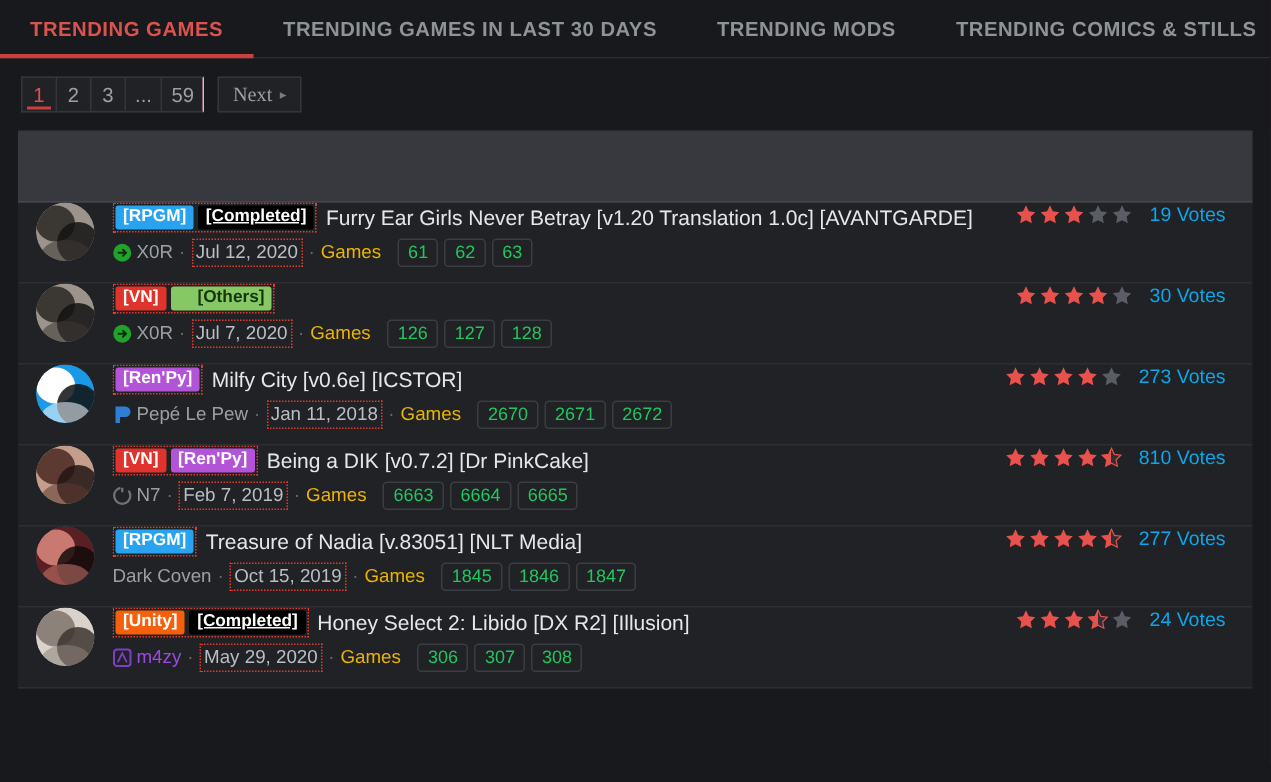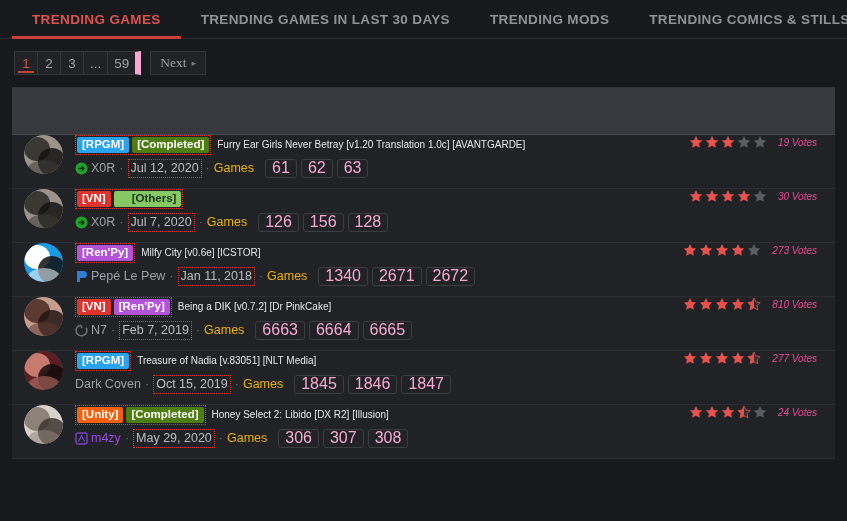--- a/index.html
+++ b/index.html
@@ -10,21 +10,20 @@
     color:#c8ccd1;
     -webkit-font-smoothing:antialiased;
   }
   
   .tabbar{
     position:relative;
     height:39px;
     background:#18191c;
     display:flex;
     align-items:center;
-    padding-left:12px;
     white-space:nowrap;
     overflow:hidden;
   }
   .tabbar::after{
     content:"";
     position:absolute;left:0;right:0;bottom:0;height:1px;
     background:#2d2f34;
   }
   .tab{
     font-size:13.5px;
@@ -59,21 +58,21 @@
     border:1px solid #34363b;
     border-right:none;
     background:#202225;
     color:#9aa0a6;
     font-size:13.5px;
     display:flex;align-items:center;justify-content:center;
     padding:0 6px;
     cursor:pointer;
     position:relative;
   }
-  .pg:last-child{border-right:6px solid #f9a8d4;}
+  .pg:last-child{border-right:1px solid #f9a8d4;}
   .pg.current{color:#d9534f;}
   .pg.current::after{
     content:"";position:absolute;left:3px;right:3px;bottom:1px;height:2px;background:#c9403c;
   }
   .pgnext{
     margin-left:9px;
     height:24px;box-sizing:border-box;
     border:1px solid #34363b;
     background:#202225;
     color:#9aa0a6;
@@ -130,27 +129,27 @@
     font-size:11.5px;
     font-weight:bold;
     color:#fff;
     padding:2px 5px 3px 5px;
     border-radius:2px;
     line-height:11px;
     display:inline-block;
     white-space:nowrap;
   }
   .tag.rpgm{background:#29a3ef;}
-  .tag.completed{background:#4d7c0f;}
+  .tag.completed{background:#000000;text-decoration:underline;}
   .tag.vn{background:#e0332c;}
   .tag.others{background:#86c964;color:#17350b;}
   .tag.renpy{background:#b253d8;}
   .tag.unity{background:#f4600c;}
   .ttl{
-    font-size:10px;
+    font-size:14px;
     color:#e4e7ea;
     margin-left:6px;
     overflow:hidden;text-overflow:ellipsis;
   }
   .metaline{
     display:flex;align-items:center;
     font-size:12.5px;
     color:#84888e;
     line-height:17px;
     white-space:nowrap;
@@ -166,43 +165,43 @@
   .datebox{
     border:1px dotted #e23b2e;
     padding:0 2px;
     color:#b9bec4;
   }
   .catlink{color:#eab308;}
   .counts{display:flex;align-items:center;margin-left:11px;}
   .cbox{
     border:1px solid #3a3d42;
     border-radius:3px;
-    color:#f9a8d4;
-    font-size:16px;
+    color:#22c55e;
+    font-size:12px;
     padding:1px 6px 2px 6px;
     margin-right:4px;
     line-height:14px;
     cursor:pointer;
   }
   .rating{
     flex:0 0 auto;
     display:flex;align-items:center;
     padding-right:12px;
     margin-left:10px;
   }
   .stars{display:flex;align-items:center;margin-right:9px;}
   .star{
     width:14px;height:14px;
     margin-right:2px;
     display:inline-block;
     position:relative;
     line-height:0;
   }
   .star svg{display:block;}
-  .votes{font-size:10px;color:#ec4899;white-space:nowrap;font-style:italic;}
+  .votes{font-size:13px;color:#0ea5e9;white-space:nowrap;}
 </style>
 </head>
 <body>
 
 <div class="tabbar" id="tabbar">
     <div class="tab active">TRENDING GAMES</div>
     <div class="tab">TRENDING GAMES IN LAST 30 DAYS</div>
     <div class="tab">TRENDING MODS</div>
     <div class="tab">TRENDING COMICS &amp; STILLS</div>
   </div>
@@ -324,21 +323,21 @@
                 <circle cx="6.5" cy="6.5" r="6" fill="#1fa32a"></circle>
                 <path d="M4 6.5h5M7 4.5l2 2-2 2" stroke="#0b2f0d" stroke-width="1.3" fill="none" stroke-linecap="round"></path>
               </svg></span>
             <a class="uname">X0R</a>
             <span class="dot">·</span>
             <span class="datebox">Jul 7, 2020</span>
             <span class="dot">·</span>
             <a class="catlink">Games</a>
             <span class="counts">
               <span class="cbox">126</span>
-              <span class="cbox">156</span>
+              <span class="cbox">127</span>
               <span class="cbox">128</span>
             </span>
           </div>
         </div>
         <div class="rating">
           <div class="stars">
             <span class="star">
               <svg viewBox="0 0 14 14" width="14" height="14">
                 <path d="M7 .9l1.9 4 4.3.6-3.1 3 .8 4.3L7 10.8 3.1 12.8l.8-4.3L.8 5.5l4.3-.6z" fill="#e8514c"></path>
               </svg>
@@ -393,21 +392,21 @@
           <div class="metaline">
             <span class="ubadge"><svg viewBox="0 0 13 13">
                 <path d="M2 1h6.5A3.5 3.5 0 0 1 8.5 8H5v4H2z" fill="#2d7fd6"></path>
               </svg></span>
             <a class="uname">Pepé Le Pew</a>
             <span class="dot">·</span>
             <span class="datebox">Jan 11, 2018</span>
             <span class="dot">·</span>
             <a class="catlink">Games</a>
             <span class="counts">
-              <span class="cbox">1340</span>
+              <span class="cbox">2670</span>
               <span class="cbox">2671</span>
               <span class="cbox">2672</span>
             </span>
           </div>
         </div>
         <div class="rating">
           <div class="stars">
             <span class="star">
               <svg viewBox="0 0 14 14" width="14" height="14">
                 <path d="M7 .9l1.9 4 4.3.6-3.1 3 .8 4.3L7 10.8 3.1 12.8l.8-4.3L.8 5.5l4.3-.6z" fill="#e8514c"></path>

